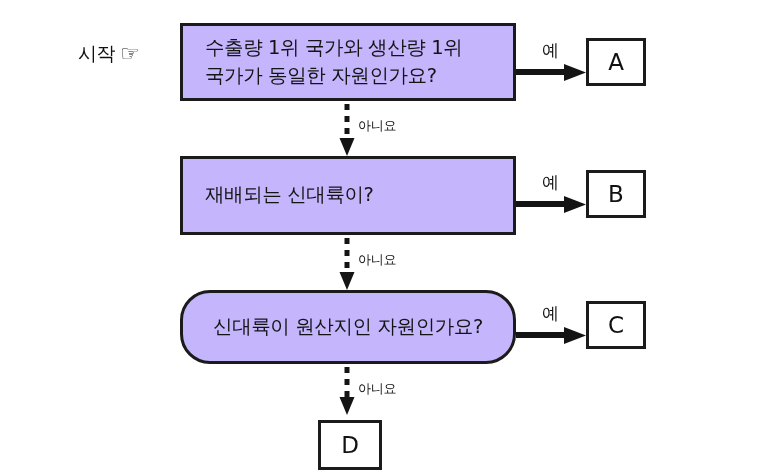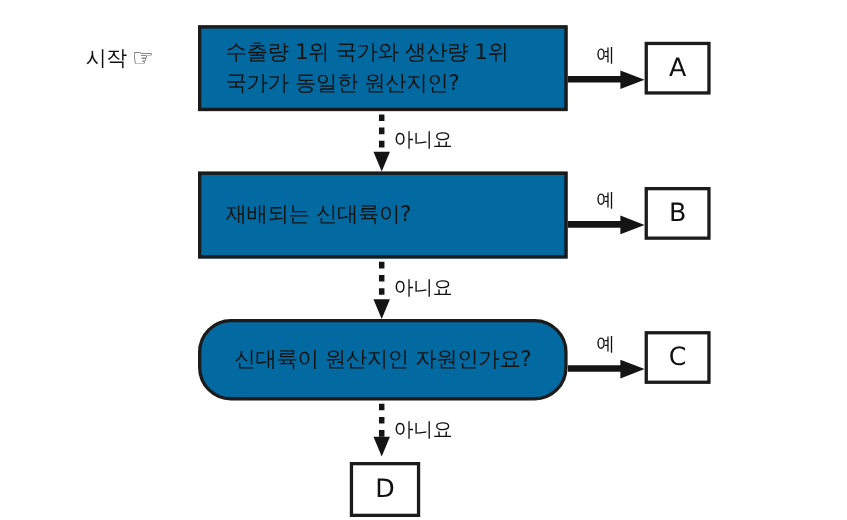--- a/index.html
+++ b/index.html
@@ -40,21 +40,21 @@
     display: inline-block;
     font-size: 22px;
     line-height: 1;
     color: #111111;
     transform: translateY(1px);
   }
 
   
   .qbox {
     position: absolute;
-    background: #0369a1;
+    background: #c4b5fd;
     border: 3px solid #1b1b1b;
     box-sizing: border-box;
     display: flex;
     align-items: center;
   }
   .qbox .qtext {
     font-size: 19.5px;
     line-height: 1.45;
     color: #141414;
     letter-spacing: -0.4px;
@@ -124,21 +124,21 @@
   }
   .no-conn svg {
     position: absolute;
     left: 0;
     top: 0;
   }
   .no-conn .no-label {
     position: absolute;
     left: 20px;
     top: 17px;
-    font-size: 18px;
+    font-size: 13px;
     line-height: 1;
     color: #111111;
     letter-spacing: -0.3px;
     white-space: nowrap;
   }
   #no1 { left: 338px; top: 102px; }
   #no2 { left: 338px; top: 236px; }
   #no3 { left: 338px; top: 365px; }
 </style>
 </head>
@@ -147,21 +147,21 @@
 <div id="canvas">
 
   <div class="start-marker">
     <span class="start-label">시작</span>
     <span class="hand-icon">☞</span>
   </div>
 
   <div class="qbox align-left" id="qbox1">
     <div class="qtext">
       <div>수출량 1위 국가와 생산량 1위</div>
-      <div>국가가 동일한 원산지인?</div>
+      <div>국가가 동일한 자원인가요?</div>
     </div>
   </div>
 
   <div class="qbox align-left" id="qbox2">
     <div class="qtext">
       <div>재배되는 신대륙이?</div>
     </div>
   </div>
 
   <div class="qbox align-center" id="qbox3">

